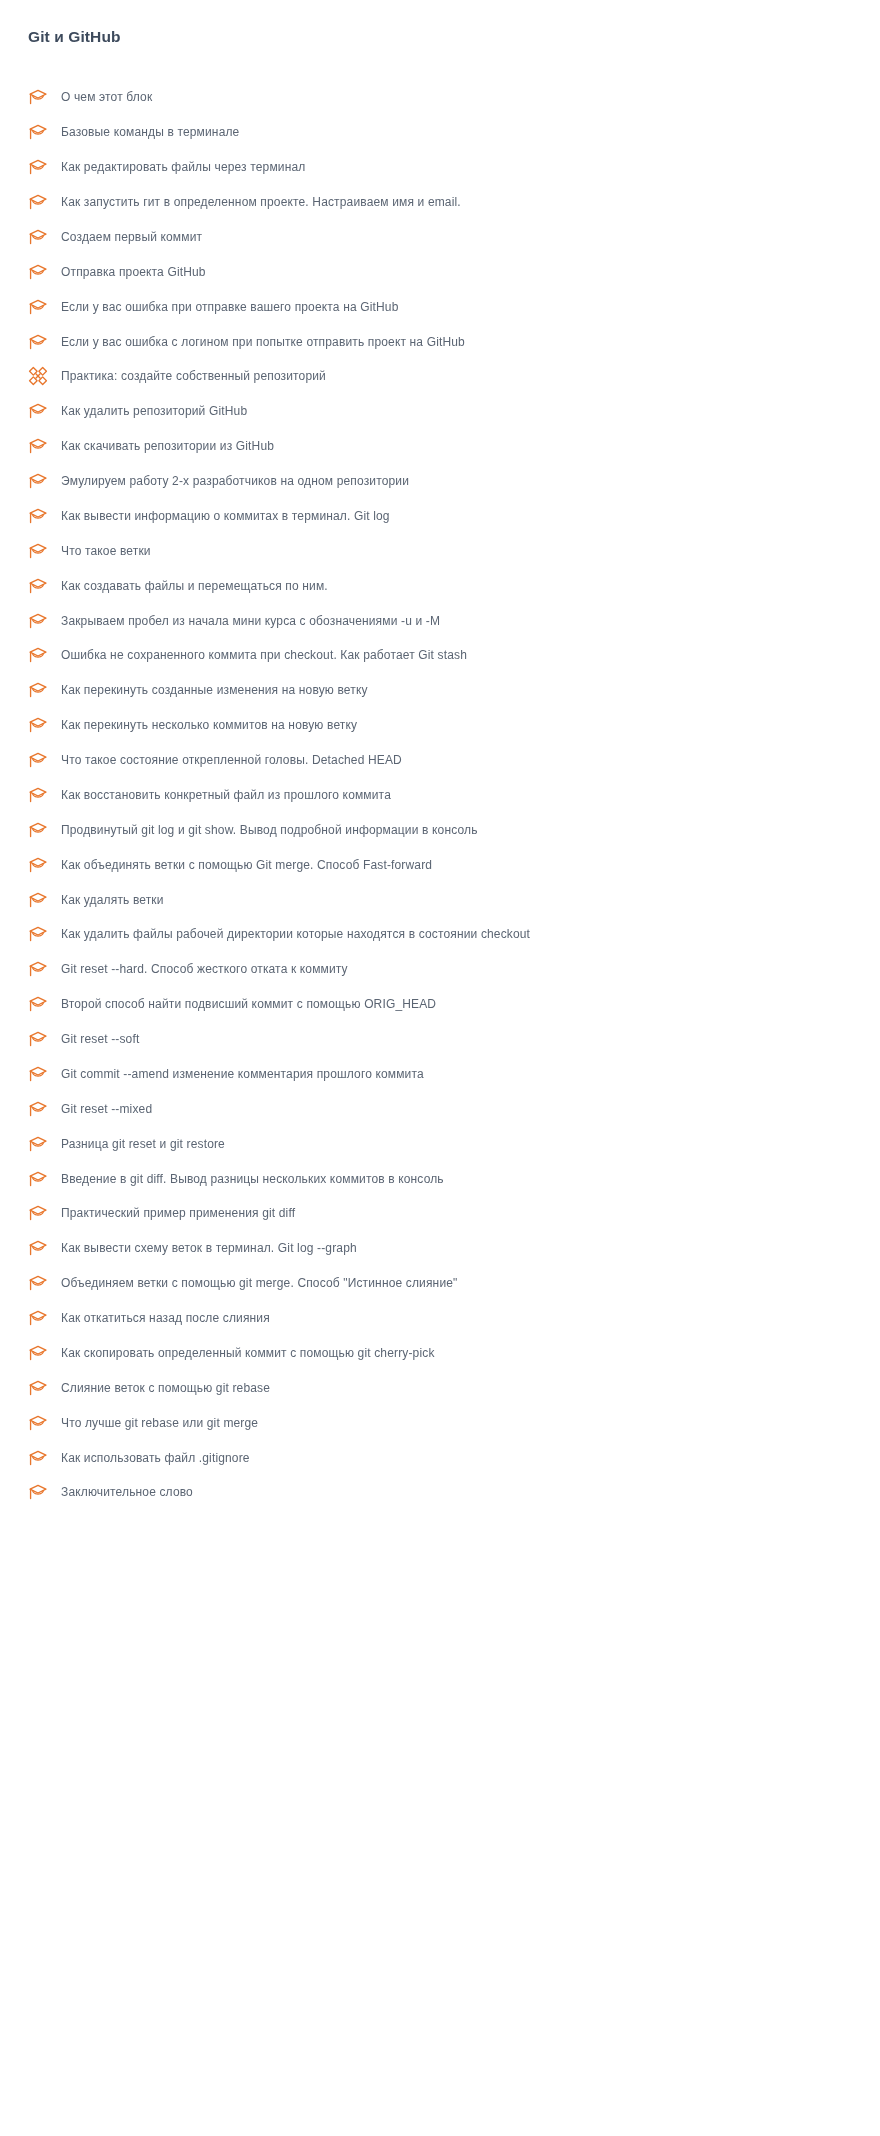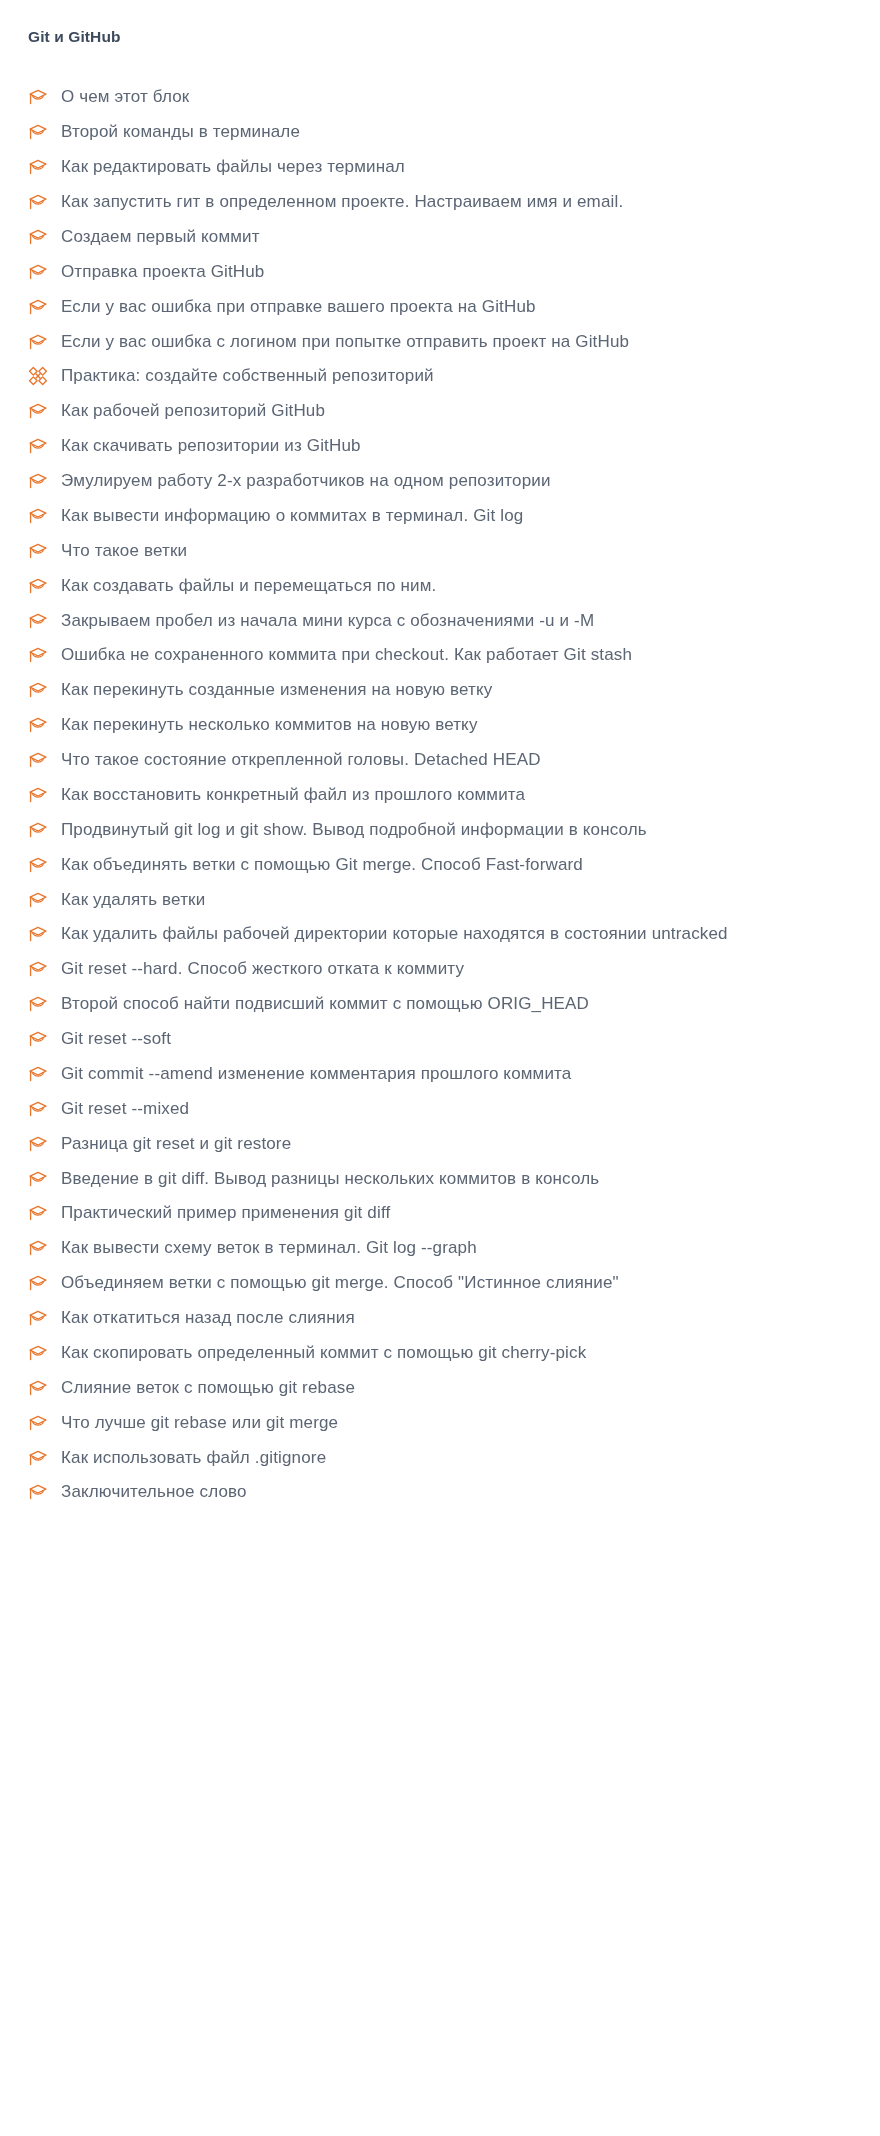--- a/index.html
+++ b/index.html
@@ -54,21 +54,21 @@
     flex: 0 0 22px;
     display: flex;
     align-items: center;
     justify-content: flex-start;
   }
   .lesson-icon svg {
     display: block;
   }
   .lesson-label {
     margin-left: 11px;
-    font-size: 17px;
+    font-size: 12px;
     color: #5b6573;
     line-height: 16px;
     letter-spacing: 0.15px;
     white-space: nowrap;
   }
 </style>
 </head>
 <body>
 
 <div class="page">
@@ -87,21 +87,21 @@
         <span class="lesson-label">О чем этот блок</span>
       </li>
       <li class="lesson-row">
         <span class="lesson-icon">
   <svg width="20" height="20" viewBox="0 0 24 24" fill="none" stroke="#E8762C" stroke-width="1.6" stroke-linecap="round" stroke-linejoin="round" aria-hidden="true">
     <path d="M12 4 L21.5 8.6 L12 13.2 L2.5 8.6 Z"></path>
     <path d="M5.6 10.3 C5.6 10.3 6.3 14.6 12 14.6 C17.7 14.6 18.4 10.3 18.4 10.3"></path>
     <path d="M3.1 8.9 L3.1 19.8"></path>
   </svg>
 </span>
-        <span class="lesson-label">Второй команды в терминале</span>
+        <span class="lesson-label">Базовые команды в терминале</span>
       </li>
       <li class="lesson-row">
         <span class="lesson-icon">
   <svg width="20" height="20" viewBox="0 0 24 24" fill="none" stroke="#E8762C" stroke-width="1.6" stroke-linecap="round" stroke-linejoin="round" aria-hidden="true">
     <path d="M12 4 L21.5 8.6 L12 13.2 L2.5 8.6 Z"></path>
     <path d="M5.6 10.3 C5.6 10.3 6.3 14.6 12 14.6 C17.7 14.6 18.4 10.3 18.4 10.3"></path>
     <path d="M3.1 8.9 L3.1 19.8"></path>
   </svg>
 </span>
         <span class="lesson-label">Как редактировать файлы через терминал</span>
@@ -170,21 +170,21 @@
         <span class="lesson-label">Практика: создайте собственный репозиторий</span>
       </li>
       <li class="lesson-row">
         <span class="lesson-icon">
   <svg width="20" height="20" viewBox="0 0 24 24" fill="none" stroke="#E8762C" stroke-width="1.6" stroke-linecap="round" stroke-linejoin="round" aria-hidden="true">
     <path d="M12 4 L21.5 8.6 L12 13.2 L2.5 8.6 Z"></path>
     <path d="M5.6 10.3 C5.6 10.3 6.3 14.6 12 14.6 C17.7 14.6 18.4 10.3 18.4 10.3"></path>
     <path d="M3.1 8.9 L3.1 19.8"></path>
   </svg>
 </span>
-        <span class="lesson-label">Как рабочей репозиторий GitHub</span>
+        <span class="lesson-label">Как удалить репозиторий GitHub</span>
       </li>
       <li class="lesson-row">
         <span class="lesson-icon">
   <svg width="20" height="20" viewBox="0 0 24 24" fill="none" stroke="#E8762C" stroke-width="1.6" stroke-linecap="round" stroke-linejoin="round" aria-hidden="true">
     <path d="M12 4 L21.5 8.6 L12 13.2 L2.5 8.6 Z"></path>
     <path d="M5.6 10.3 C5.6 10.3 6.3 14.6 12 14.6 C17.7 14.6 18.4 10.3 18.4 10.3"></path>
     <path d="M3.1 8.9 L3.1 19.8"></path>
   </svg>
 </span>
         <span class="lesson-label">Как скачивать репозитории из GitHub</span>
@@ -320,21 +320,21 @@
         <span class="lesson-label">Как удалять ветки</span>
       </li>
       <li class="lesson-row">
         <span class="lesson-icon">
   <svg width="20" height="20" viewBox="0 0 24 24" fill="none" stroke="#E8762C" stroke-width="1.6" stroke-linecap="round" stroke-linejoin="round" aria-hidden="true">
     <path d="M12 4 L21.5 8.6 L12 13.2 L2.5 8.6 Z"></path>
     <path d="M5.6 10.3 C5.6 10.3 6.3 14.6 12 14.6 C17.7 14.6 18.4 10.3 18.4 10.3"></path>
     <path d="M3.1 8.9 L3.1 19.8"></path>
   </svg>
 </span>
-        <span class="lesson-label">Как удалить файлы рабочей директории которые находятся в состоянии untracked</span>
+        <span class="lesson-label">Как удалить файлы рабочей директории которые находятся в состоянии checkout</span>
       </li>
       <li class="lesson-row">
         <span class="lesson-icon">
   <svg width="20" height="20" viewBox="0 0 24 24" fill="none" stroke="#E8762C" stroke-width="1.6" stroke-linecap="round" stroke-linejoin="round" aria-hidden="true">
     <path d="M12 4 L21.5 8.6 L12 13.2 L2.5 8.6 Z"></path>
     <path d="M5.6 10.3 C5.6 10.3 6.3 14.6 12 14.6 C17.7 14.6 18.4 10.3 18.4 10.3"></path>
     <path d="M3.1 8.9 L3.1 19.8"></path>
   </svg>
 </span>
         <span class="lesson-label">Git reset --hard. Способ жесткого отката к коммиту</span>

